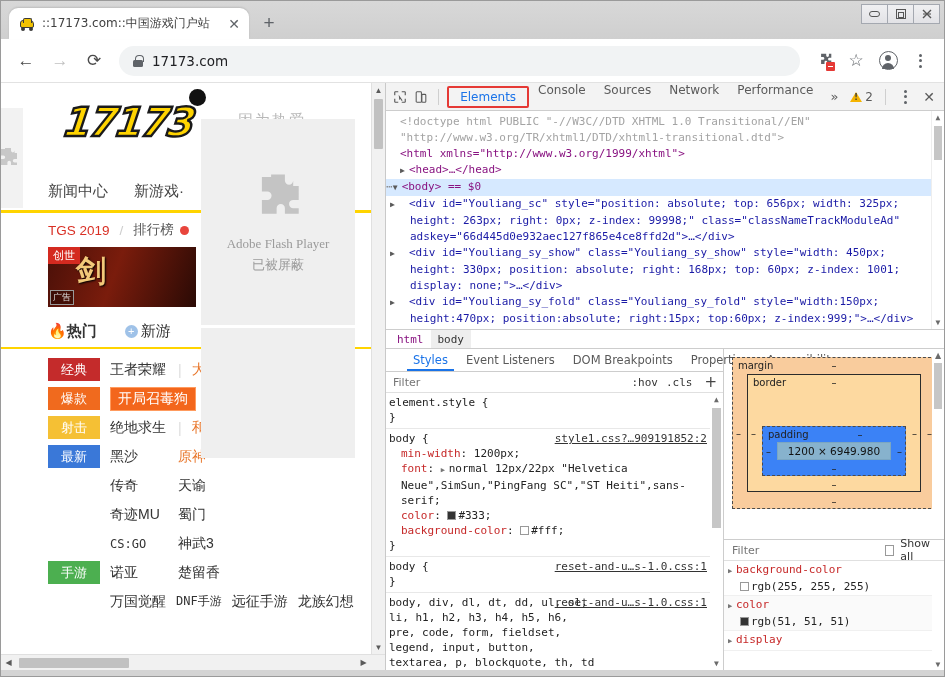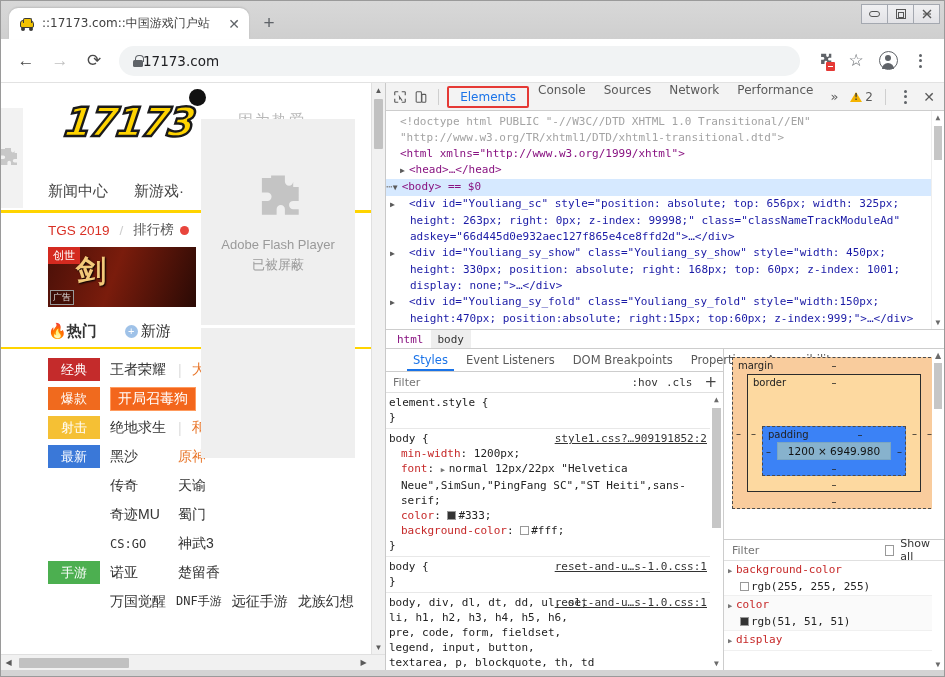--- a/index.html
+++ b/index.html
@@ -102,20 +102,21 @@
     width:30px;height:30px;border-radius:50%;
     display:flex;align-items:center;justify-content:center;
     color:#4a4a4a; font-size:17px;
   }
   .navbtn.disabled { color:#c0c0c0; }
   .omnibox {
     flex:1 1 auto; height:30px;
     background:#f1f3f4; border-radius:16px;
     display:flex; align-items:center;
     padding: 0 14px; margin: 0 6px;
+    gap: 9px;
   }
   .lock {
     width:10px;height:12px; position:relative; flex:0 0 10px;
   }
   .lock:before{
     content:''; position:absolute; left:1.5px; top:0; width:7px;height:6px;
     border:1.6px solid #5f6368; border-bottom:none; border-radius:4px 4px 0 0;
   }
   .lock:after{
     content:''; position:absolute; left:0; bottom:0; width:10px;height:7px;
@@ -236,21 +237,21 @@
   .mini { font-size:12px; font-family:"DejaVu Sans Mono",monospace;}
 
   
   .flash-block {
     position:absolute; left:200px; top:36px; width:154px; height:206px;
     background:#efefef;
     display:flex;flex-direction:column;align-items:center;justify-content:center;
     gap:4px; z-index:5;
   }
   .flash-block .puz { margin-bottom:12px; }
-  .flash-block .t1 { font-size:13px; color:#9a9a9a; font-family:Liberation Sans, sans-serif;}
+  .flash-block .t1 { font-size:13px; color:#9a9a9a; font-family:Liberation Serif, serif;}
   .flash-block .t2 { font-size:13px; color:#9a9a9a; }
   .flash-block2 {
     position:absolute; left:200px; top:245px; width:154px; height:130px;
     background:#efefef; z-index:5;
   }
 
   
   .vscroll {
     position:absolute; right:0; top:0; width:14px; bottom:16px;
     background:#f1f1f1; border-left:1px solid #e0e0e0;

